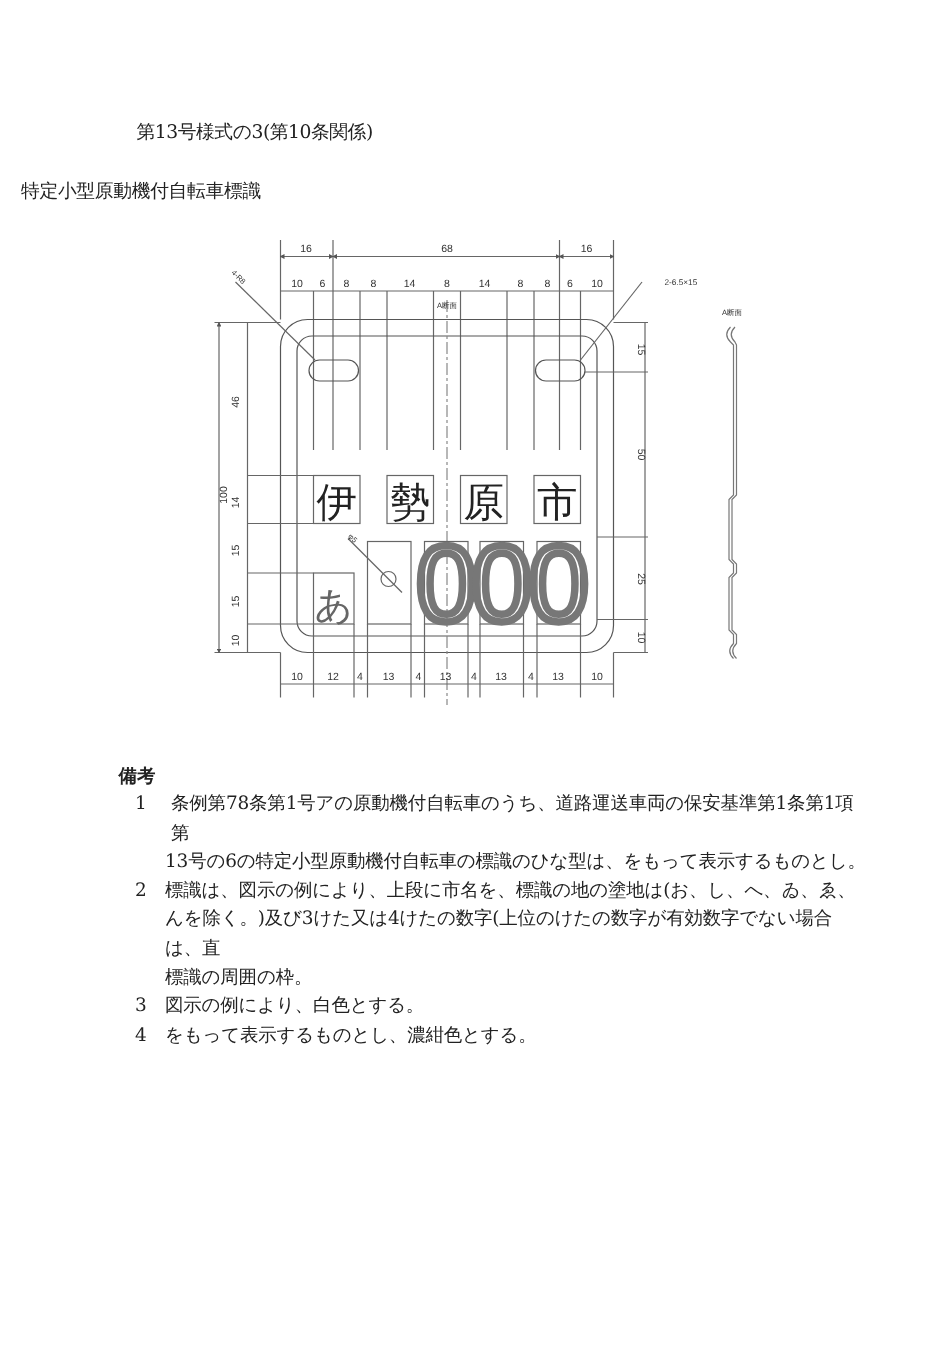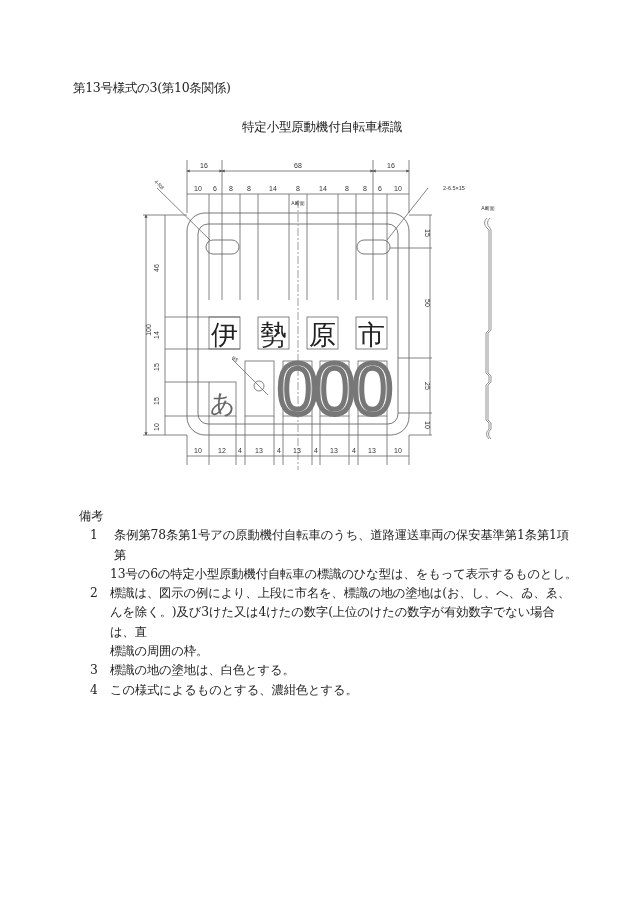--- a/index.html
+++ b/index.html
@@ -1,22 +1,22 @@
 <!DOCTYPE html>
 <html><head>
 <meta charset="utf-8">
 <style>
   html, body { margin:0; padding:0; background:#ffffff; }
   body { width:630px; height:903px; position:relative; overflow:hidden;
          font-family:"DejaVu Serif","Liberation Serif",serif; color:#222; }
-  .form-label { position:absolute; left:73px; top:80px; font-size:12.5px; letter-spacing:-0.3px; }
-  .title { position:absolute; left:0; width:630px; top:119px; text-align:center; font-size:12.5px; padding-left:14px; box-sizing:border-box; letter-spacing:-0.2px; }
+  .form-label { position:absolute; left:91px; top:80px; font-size:12.5px; letter-spacing:-0.3px; }
+  .title { position:absolute; left:0; width:630px; top:119px; text-align:left; font-size:12.5px; padding-left:14px; box-sizing:border-box; letter-spacing:-0.2px; }
   svg.drawing { position:absolute; left:0; top:0; }
   .notes { position:absolute; left:79px; top:507px; width:500px; font-size:12.3px; line-height:19.3px; }
-  .notes-heading { margin:0; }
+  .notes-heading { margin:0;font-weight:bold; }
   .note { position:relative; padding-left:31px; margin:0; letter-spacing:-0.1px; }
   .note-num { position:absolute; left:11px; top:0; }
 </style>
 </head>
 <body>
 
 <div class="form-label">第13号様式の3(第10条関係)</div>
 <div class="title">特定小型原動機付自転車標識</div>
 
 <svg class="drawing" width="630" height="480" viewBox="0 0 630 480" xmlns="http://www.w3.org/2000/svg">
@@ -178,19 +178,19 @@
     <div>13号の6の特定小型原動機付自転車の標識のひな型は、をもって表示するものとし。</div>
   </div>
   <div class="note">
     <span class="note-num">2</span>
     <div>標識は、図示の例により、上段に市名を、標識の地の塗地は(お、し、へ、ゐ、ゑ、</div>
     <div>んを除く。)及び3けた又は4けたの数字(上位のけたの数字が有効数字でない場合は、直</div>
     <div>標識の周囲の枠。</div>
   </div>
   <div class="note">
     <span class="note-num">3</span>
-    <div>標識の地の塗地は、白色とする。</div>
+    <div>図示の例により、白色とする。</div>
   </div>
   <div class="note">
     <span class="note-num">4</span>
-    <div>この様式によるものとする、濃紺色とする。</div>
+    <div>をもって表示するものとし、濃紺色とする。</div>
   </div>
 </div>
 
 </body></html>

